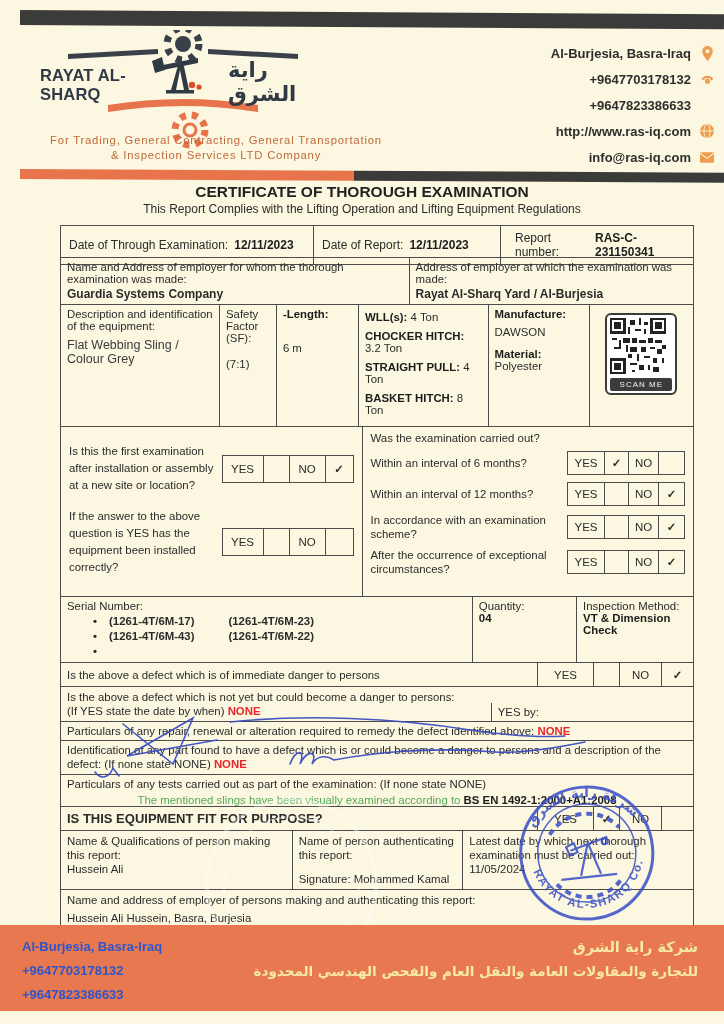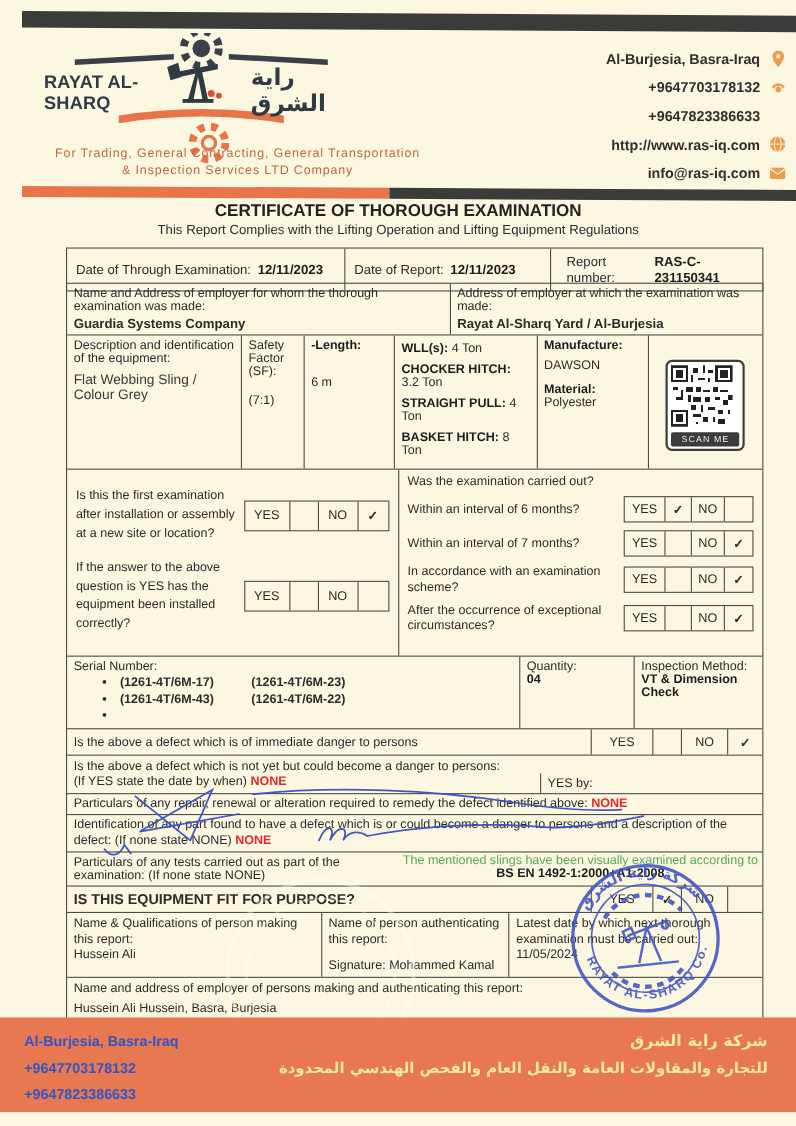--- a/index.html
+++ b/index.html
@@ -49,21 +49,21 @@
   .r1 .c-prem{width:45%;}
   .val-lg{font-weight:bold;font-size:12px;margin-top:2px;}
 
   
   .r2{min-height:93px;}
   .c-desc{width:25%;}
   .c-sf{width:9%;}
   .c-len{width:13%;}
   .c-wll{width:20.5%;}
   .c-manu{width:16%;}
-  .c-qr{width:16.5%;display:flex;align-items:center;justify-content:center;padding-top:8px;}
+  .c-qr{width:16.5%;display:flex;align-items:flex-start;justify-content:center;padding-top:8px;}
   .desc-val{font-size:12.5px;margin-top:6px;color:#3a3a3a;}
   .wll-line{margin:3px 0 7px 0;}
   .qr-card{background:#fff;border:2px solid #3B3B39;border-radius:6px;padding:3px 3px 2px 3px;width:62px;}
   .qr-label{background:#3B3B39;color:#f3f3f3;font-size:8px;letter-spacing:1px;text-align:center;
             padding:2px 0;border-radius:2px;margin-top:2px;}
 
   
   .r3{min-height:135px;}
   .c-ql{width:47.5%;padding:6px 8px;}
   .c-qr2{width:52.5%;padding:5px 8px;}
@@ -91,21 +91,21 @@
   
   .r5{min-height:23px;align-items:stretch;}
   .r5 .c-txt{flex:1;display:flex;align-items:center;}
   .inlineck{display:grid;grid-template-columns:56px 26px 42px 32px;}
   .inlineck span{display:flex;align-items:center;justify-content:center;border-left:1px solid #4c4c4c;}
   .r6{min-height:31px;align-items:flex-end;}
   .r6 .c-l{flex:1;line-height:14px;}
   .r6 .c-r{width:32%;display:flex;align-items:center;}
   .r7{min-height:16px;align-items:center;}
   .r8{min-height:28px;line-height:13.5px;}
-  .r9{min-height:29px;flex-direction:row;display:flex;}
+  .r9{min-height:29px;flex-direction:column;display:flex;}
   .r9 .tests-note{text-align:center;margin-top:1px;}
   .none-red{color:#E8262B;font-weight:bold;}
   .green{color:#55A957;}
   .r10{min-height:23px;align-items:stretch;gap:32px;}
   .r10 .c-fit{flex:1;display:flex;align-items:center;font-size:13px;font-weight:bold;}
 
   
   .r11{min-height:47px;}
   .c-maker{width:36.5%;line-height:14px;}
   .c-auth{width:27%;line-height:14px;}
@@ -344,21 +344,21 @@
       <div class="qr-item">
         <div class="qtext">Within an interval of 6 months?</div>
         <div class="ckbox ckbox-sm">
           <span>YES</span>
           <span class="check">✓</span>
           <span>NO</span>
           <span class="check"></span>
         </div>
       </div>
       <div class="qr-item">
-        <div class="qtext">Within an interval of 7 months?</div>
+        <div class="qtext">Within an interval of 12 months?</div>
         <div class="ckbox ckbox-sm">
           <span>YES</span>
           <span class="check"></span>
           <span>NO</span>
           <span class="check">✓</span>
         </div>
       </div>
       <div class="qr-item">
         <div class="qtext">In accordance with an examination scheme?</div>
         <div class="ckbox ckbox-sm">

